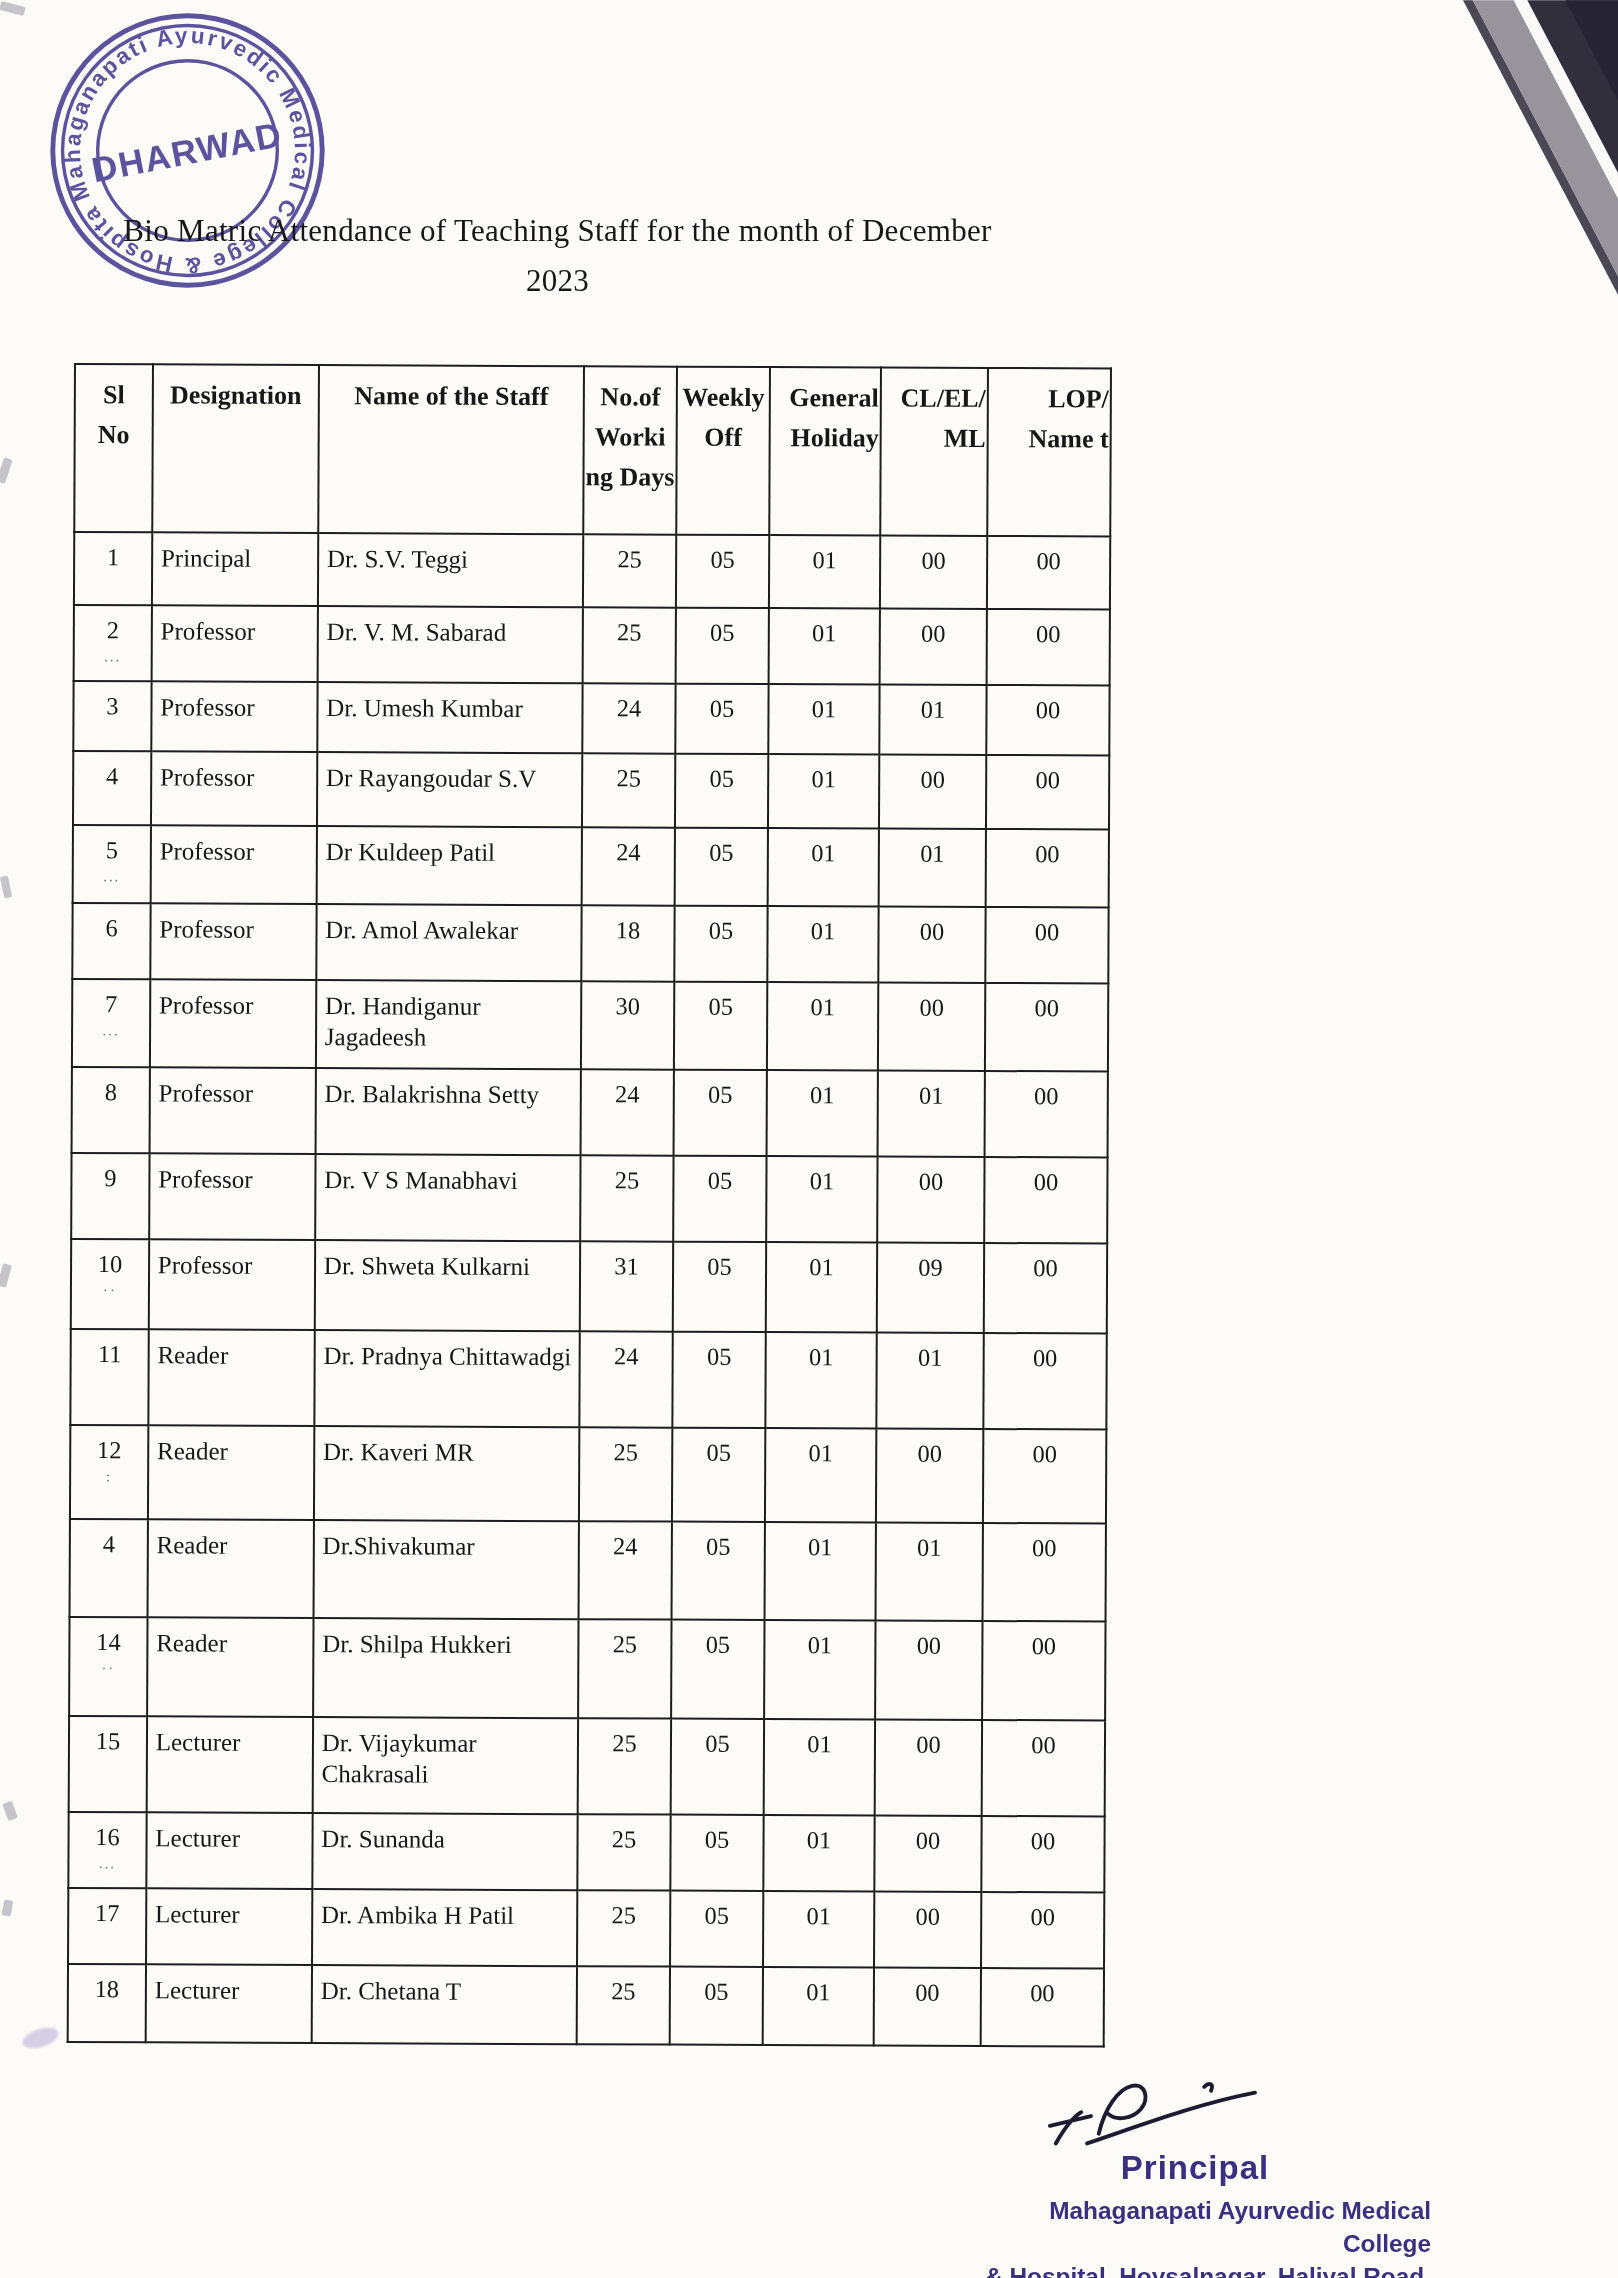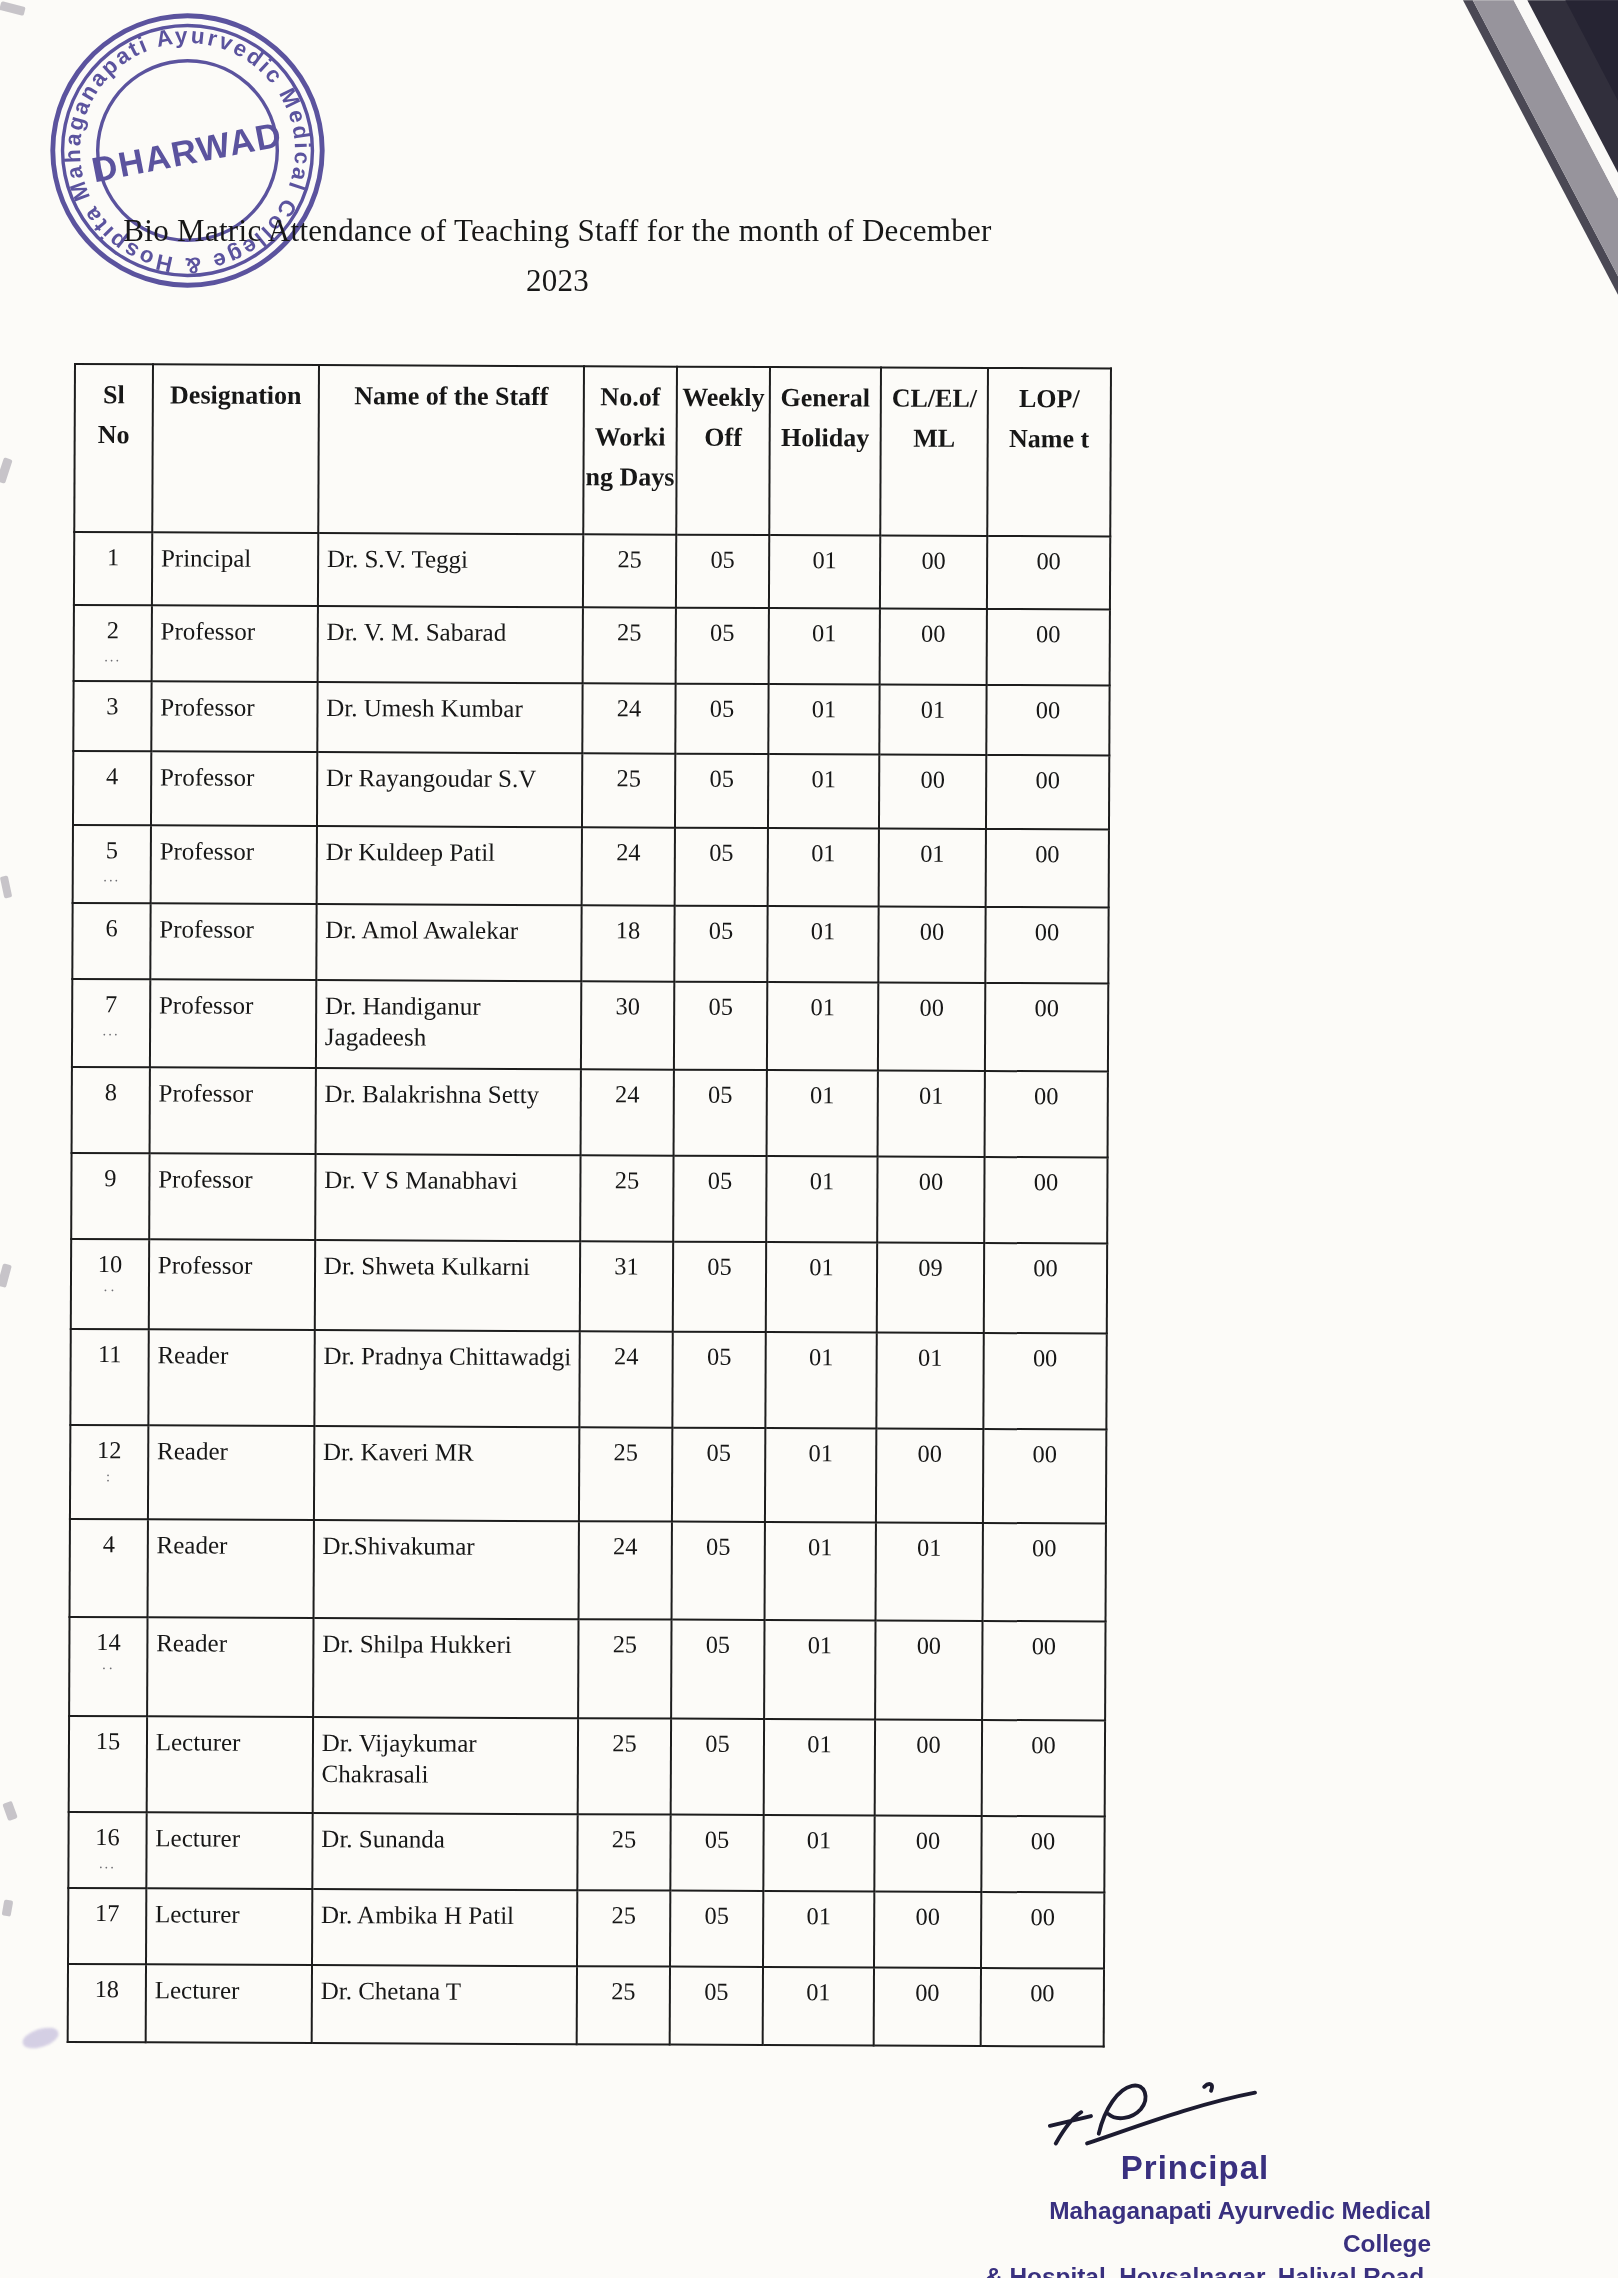--- a/index.html
+++ b/index.html
@@ -45,21 +45,21 @@
     vertical-align:top;padding-top:9.8px;text-align:center;
     white-space:pre-line;
   }
   .doc-table td{
     font-size:24.4px;vertical-align:top;padding-top:8.8px;text-align:center;
     line-height:1.25;
   }
   .doc-table td.col-designation, .doc-table td.col-name{
     text-align:left;padding-left:7.8px;padding-right:3.9px;font-size:25px;
   }
-  .doc-table th.h-gh, .doc-table th.h-cl, .doc-table th.h-lop{border-left-width:2.9px;}
+  .doc-table th.h-gh, .doc-table th.h-cl, .doc-table th.h-lop{border-left-width:2.9px;text-align:right;}
   .sl-noise{display:block;font-size:14.6px;color:#6f6f74;letter-spacing:2px;line-height:1.6;}
 
   
   .sig-svg{position:absolute;left:1048px;top:2073px;width:249px;height:94px;}
   .principal{
     position:absolute;left:1068px;top:2149px;width:254px;text-align:center;
     font-family:"Liberation Sans", sans-serif;font-weight:bold;font-size:33px;
     letter-spacing:1px;
   }
   .institution{

